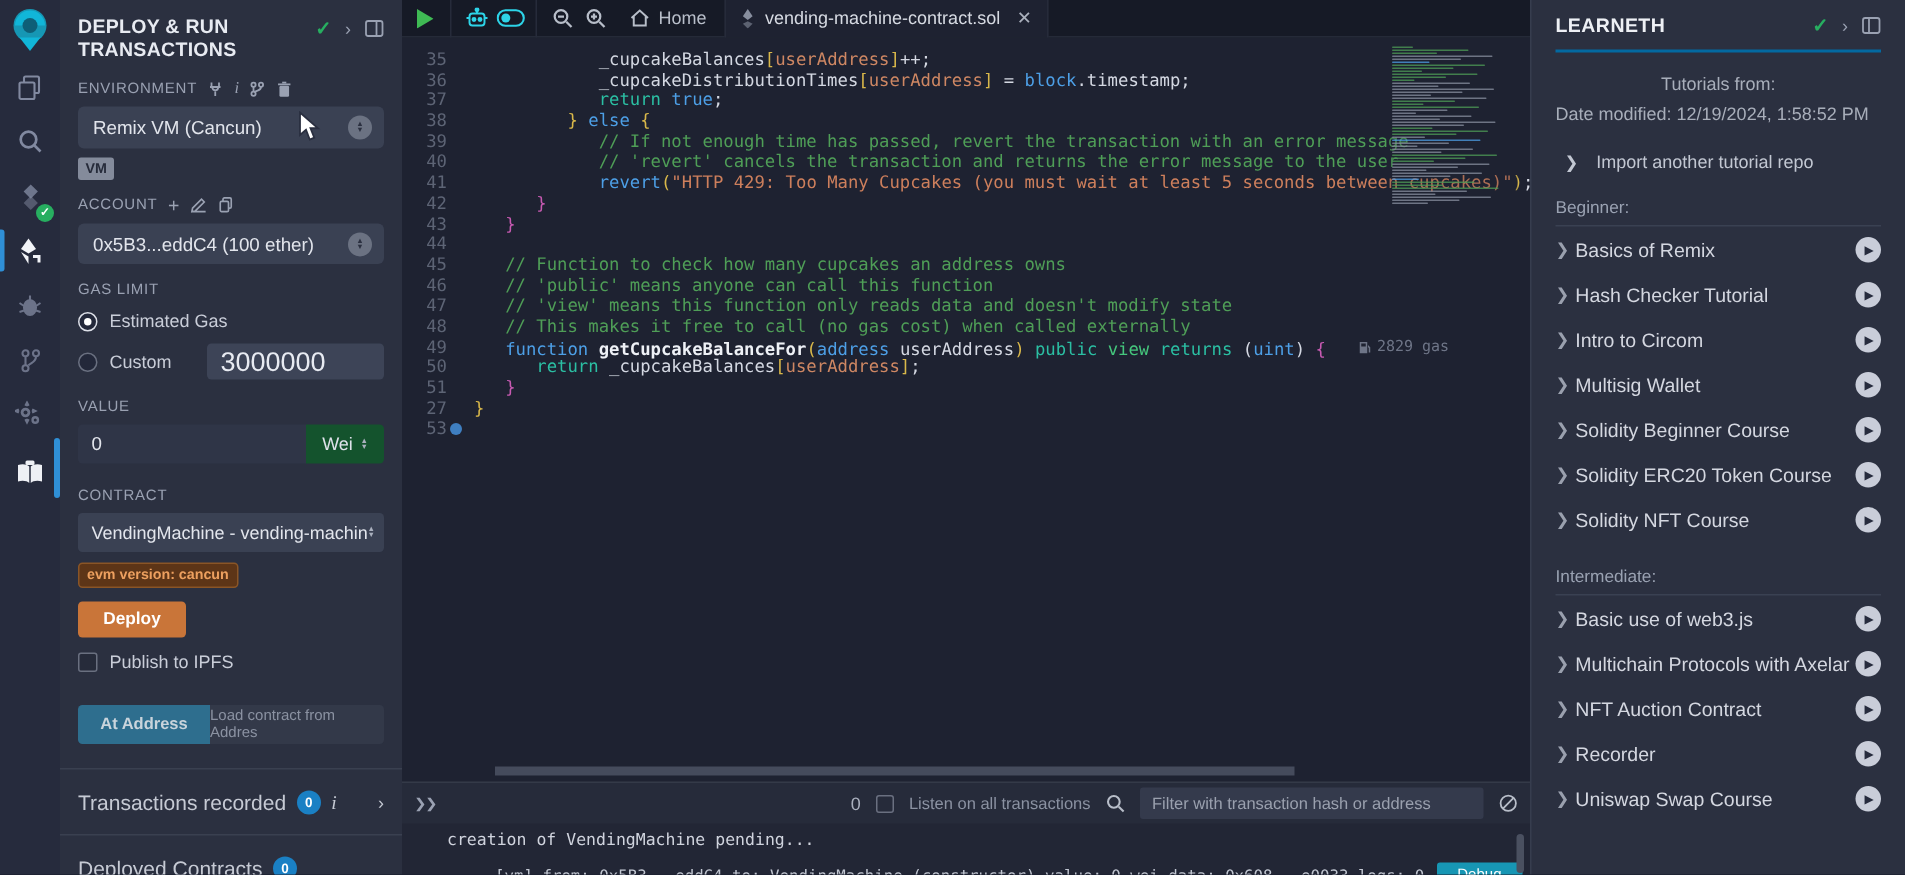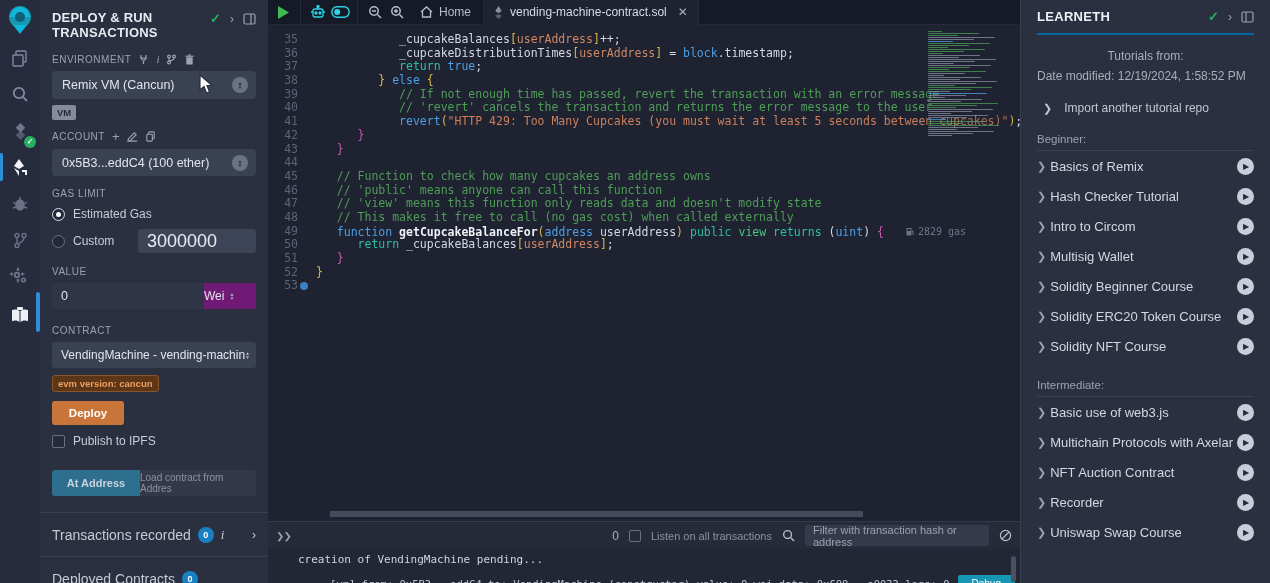--- a/index.html
+++ b/index.html
@@ -29,21 +29,21 @@
   .select-box { height:28px; background:#3a4153; border-radius:4px; display:flex; align-items:center; padding:0 8px 0 10px; font-size:12.5px; color:#e2e5ec; position:relative; }
   .circle-dd { margin-left:auto; width:16px; height:16px; border-radius:50%; background:#6b7282; color:#2b3040; display:flex; flex-direction:column; align-items:center; justify-content:center; font-size:5px; line-height:4px; }
   .vm-badge { display:inline-block; background:#848b9b; color:#262b3a; font-size:9.5px; font-weight:bold; padding:2px 5px; border-radius:2px; margin-top:6px; }
   .radio-row { display:flex; align-items:center; gap:8px; margin-bottom:8px; font-size:12px; color:#c9cdd8; }
   .radio { width:13px; height:13px; border-radius:50%; border:1px solid #6a7080; background:#23283a; position:relative; flex:0 0 auto; }
   .radio.sel { border:1.5px solid #dde0e8; }
   .radio.sel::after { content:""; position:absolute; left:3px; top:3px; width:5px; height:5px; border-radius:50%; background:#fff; }
   .gas-input { margin-left:auto; width:118px; height:24px; background:#3d4457; border-radius:3px; color:#e8ebf2; font-size:18px; display:flex; align-items:center; padding-left:9px; }
   .value-row { display:flex; height:26px; }
   .value-input { flex:1; background:#2f3547; border-radius:3px 0 0 3px; display:flex; align-items:center; padding-left:9px; font-size:12.5px; color:#e2e5ec; }
-  .unit-box { width:52px; background:#701a75; border-radius:0 3px 3px 0; display:flex; align-items:center; gap:5px; font-size:12px; color:#dfe2ea; }
+  .unit-box { width:52px; background:#14532d; border-radius:0 3px 3px 0; display:flex; align-items:center; justify-content:center; gap:5px; font-size:12px; color:#dfe2ea; }
   .updown { display:flex; flex-direction:column; font-size:5px; line-height:4px; color:#aab0be; }
   .contract-select { height:26px; background:#3a4153; border-radius:3px; display:flex; align-items:center; padding:0 6px 0 9px; font-size:12px; color:#e2e5ec; }
   .evm-badge { display:inline-block; margin-top:7px; background:#5d3517; color:#eda05f; border:1px solid #8a5526; font-size:9.5px; font-weight:bold; padding:2px 5px; border-radius:3px; }
   .deploy-btn { margin-top:9px; width:72px; height:24px; background:#c97539; border:none; border-radius:3px; color:#fff; font-size:11.5px; font-weight:bold; display:flex; align-items:center; justify-content:center; }
   .chk-row { display:flex; align-items:center; gap:8px; margin-top:9px; font-size:12px; color:#c9cdd8; }
   .chk { width:13px; height:13px; border:1px solid #6a7080; background:#262b3a; border-radius:2px; }
   .ataddr-row { display:flex; margin-top:22px; }
   .ataddr-btn { width:88px; height:26px; background:#2e6e8e; border-radius:3px 0 0 3px; color:#c9d4dc; font-size:11px; font-weight:bold; display:flex; align-items:center; justify-content:center; }
   .ataddr-input { flex:1; height:26px; background:#333949; border-radius:0 3px 3px 0; display:flex; align-items:center; justify-content:center; font-size:10px; color:#8b92a2; }
   .divider { height:1px; background:#3a4050; margin-top:14px; }
@@ -76,21 +76,21 @@
   .mm-line { height:1px; margin-bottom:1px; border-radius:1px; }
   #h-scroll { position:absolute; left:62px; bottom:4px; width:533px; height:6px; background:#454b5c; }
 
   
   #terminal { position:absolute; left:0; right:0; bottom:0; height:62px; background:#222635; border-top:1px solid #343a48; }
   #term-header { height:27px; background:#262b3a; display:flex; align-items:center; padding:0 8px; }
   .term-chevrons { color:#9aa1b2; font-size:10px; letter-spacing:-1px; transform:scaleY(.9); }
   .term-right { margin-left:auto; display:flex; align-items:center; gap:10px; }
   .term-count { color:#aab0be; font-size:12px; }
   .listen-label { color:#8b92a2; font-size:11px; }
-  .term-filter { width:184px; height:21px; background:#343a4c; border-radius:2px; display:flex; align-items:center; padding-left:8px; color:#9aa0ae; font-size:11px; }
+  .term-filter { width:229px; height:21px; background:#343a4c; border-radius:2px; display:flex; align-items:center; padding-left:8px; color:#9aa0ae; font-size:11px; }
   .term-body { position:relative; height:35px; font-family:"DejaVu Sans Mono", monospace; font-size:11px; color:#d0d4de; overflow:hidden; }
   .term-line1 { padding:4px 0 0 30px; }
   .term-line2 { position:absolute; left:62px; top:26px; white-space:nowrap; color:#c2c7d2; font-size:10.5px; display:flex; align-items:center; gap:8px; }
   .debug-btn { display:inline-block; background:#1796b4; color:#fff; font-size:10px; padding:3px 14px; border-radius:2px; font-family:"Liberation Sans", sans-serif; }
   #term-scrollbar { position:absolute; right:4px; bottom:2px; width:5px; height:26px; background:#4a5060; border-radius:3px; }
 
   
   #learneth { right:0; top:0; width:250px; height:583px; background:#2b3040; border-left:1px solid #373d4e; color:#c6cad6; }
   .ln-inner { padding:9px 16px 0 16px; }
   .ln-header { display:flex; align-items:center; padding-bottom:9px; border-bottom:2px solid #0369a1; }
@@ -386,21 +386,21 @@
           <div class="cl"><span class="gut">46</span><span class="gutpad"></span><span class="code">   <span class="tk-c">// 'public' means anyone can call this function</span></span></div>
           <div class="cl"><span class="gut">47</span><span class="gutpad"></span><span class="code">   <span class="tk-c">// 'view' means this function only reads data and doesn't modify state</span></span></div>
           <div class="cl"><span class="gut">48</span><span class="gutpad"></span><span class="code">   <span class="tk-c">// This makes it free to call (no gas cost) when called externally</span></span></div>
           <div class="cl"><span class="gut">49</span><span class="gutpad"></span><span class="code">   <span class="tk-k">function</span><span class="tk-p"> </span><span class="tk-n">getCupcakeBalanceFor</span><span class="tk-y">(</span><span class="tk-k">address</span><span class="tk-p"> userAddress</span><span class="tk-y">)</span><span class="tk-p"> </span><span class="tk-t">public</span><span class="tk-p"> </span><span class="tk-g">view</span><span class="tk-p"> </span><span class="tk-t">returns</span><span class="tk-p"> (</span><span class="tk-k">uint</span><span class="tk-p">) </span><span class="tk-m">{</span><span class="gas-hint"><svg width="8" height="9" viewBox="0 0 8 9" fill="#6e7587">
                   <rect x="0.5" y="1" width="5" height="7.5"></rect>
                   <rect x="1.5" y="2" width="3" height="2" fill="#1e2231"></rect>
                   <path d="M6 3 L7.5 4.5 V8 H6.5 V5 L6 4.5 Z"></path>
                 </svg><span>2829 gas</span></span></span></div>
           <div class="cl"><span class="gut">50</span><span class="gutpad"></span><span class="code">      <span class="tk-t">return</span><span class="tk-p"> _cupcakeBalances</span><span class="tk-y">[</span><span class="tk-o">userAddress</span><span class="tk-y">]</span><span class="tk-p">;</span></span></div>
           <div class="cl"><span class="gut">51</span><span class="gutpad"></span><span class="code">   <span class="tk-m">}</span></span></div>
-          <div class="cl"><span class="gut">52</span><span class="gutpad"></span><span class="code"><span class="tk-y">}</span></span></div>
+          <div class="cl"><span class="gut">27</span><span class="gutpad"></span><span class="code"><span class="tk-y">}</span></span></div>
           <div class="cl"><span class="gut">53</span><span class="gutpad"><span class="bp-dot"></span></span><span class="code"></span></div>
         </div>
       <div id="minimap">
           <div class="mm-line" style="width: 14px; background: rgb(79, 158, 87); opacity: 0.75;"></div>
           <div class="mm-line" style="width: 51px; background: rgb(79, 158, 87); opacity: 0.75;"></div>
           <div class="mm-line" style="width: 30px; background: rgb(79, 158, 87); opacity: 0.75;"></div>
           <div class="mm-line" style="width: 67px; background: rgb(138, 144, 160); opacity: 0.75;"></div>
           <div class="mm-line" style="width: 46px; background: rgb(138, 144, 160); opacity: 0.75;"></div>
           <div class="mm-line" style="width: 25px; background: rgb(77, 159, 230); opacity: 0.75;"></div>
           <div class="mm-line" style="width: 62px; background: rgb(79, 158, 87); opacity: 0.75;"></div>

